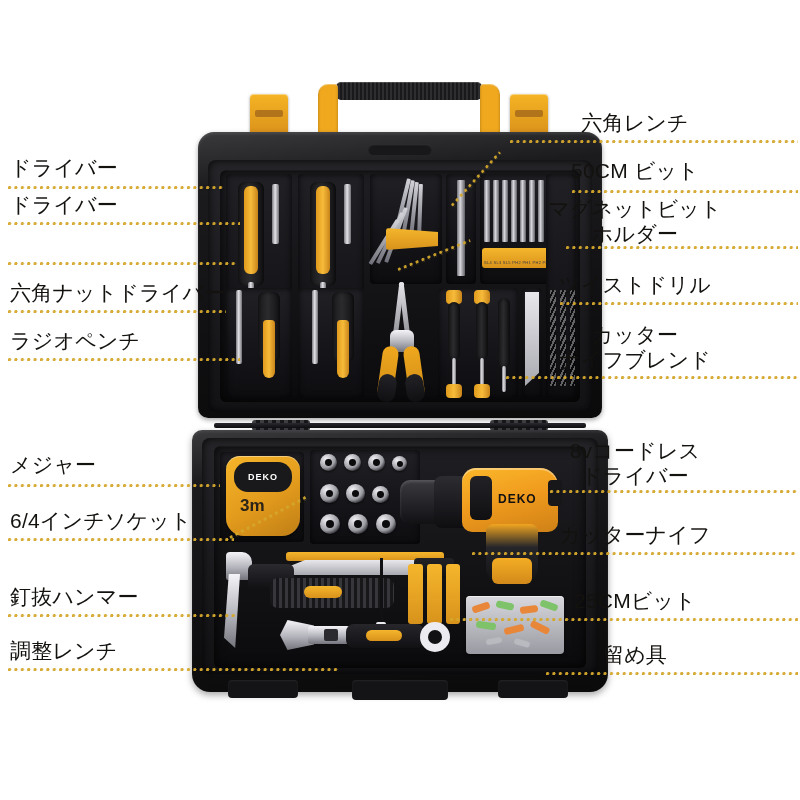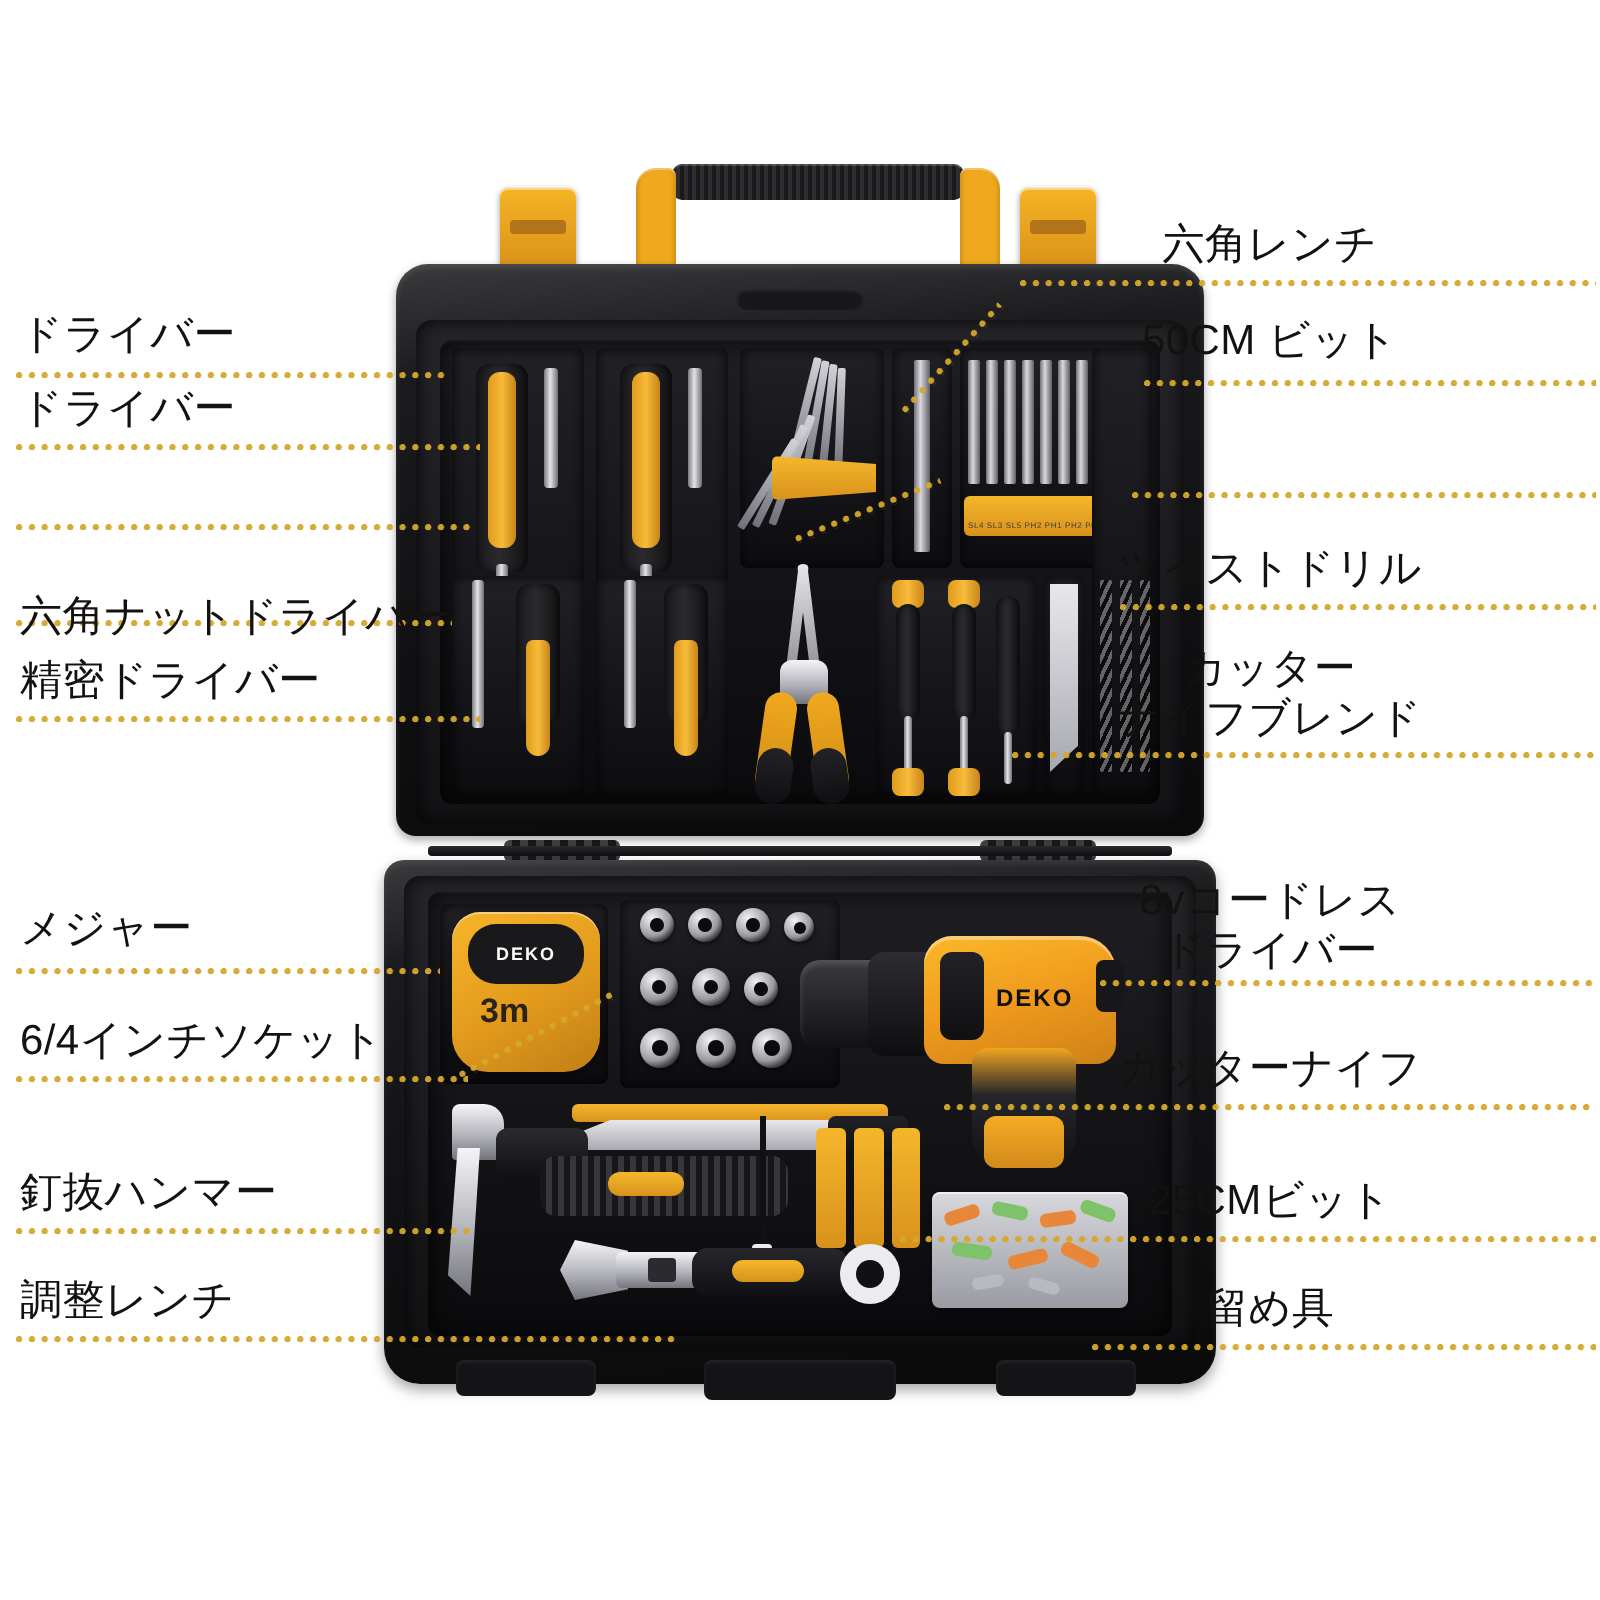--- a/index.html
+++ b/index.html
@@ -333,25 +333,27 @@
   <div class="leader" style="left:8px;top:614px;width:228px;"></div>
   <div class="leader" style="left:8px;top:668px;width:330px;"></div>
 
   <div class="leader" style="left:550px;top:490px;width:248px;"></div>
   <div class="leader" style="left:472px;top:552px;width:326px;"></div>
   <div class="leader" style="left:450px;top:618px;width:348px;"></div>
   <div class="leader" style="left:546px;top:672px;width:252px;"></div>
 
   <div class="label l" style="left:10px;top:155px;">ドライバー</div>
   <div class="label l" style="left:10px;top:192px;">ドライバー</div>
-  <div class="label l" style="left:10px;top:280px;margin-top:16px;">六角ナットドライバー</div>
-  <div class="label l" style="left:10px;top:328px;">精密ドライバー</div>
+  <div class="label l" style="left:10px;top:280px;">六角ナットドライバー</div>
+  <div class="label l" style="left:10px;top:328px;">ラジオペンチ</div>
 
   <div class="label r" style="right:10px;top:110px;width:310px;">六角レンチ</div>
   <div class="label r" style="right:10px;top:158px;width:310px;">50CM ビット</div>
+  <div class="label r" style="right:10px;top:196px;width:310px;">マグネットビット
+ホルダー</div>
   <div class="label r" style="right:10px;top:272px;width:310px;">ツイストドリル</div>
   <div class="label r" style="right:10px;top:322px;width:310px;">カッター
 ナイフブレンド</div>
 
   <div class="label l" style="left:10px;top:452px;">メジャー</div>
   <div class="label l" style="left:10px;top:508px;">6/4インチソケット</div>
   <div class="label l" style="left:10px;top:584px;">釘抜ハンマー</div>
   <div class="label l" style="left:10px;top:638px;">調整レンチ</div>
 
   <div class="label r" style="right:10px;top:438px;width:310px;">8vコードレス

